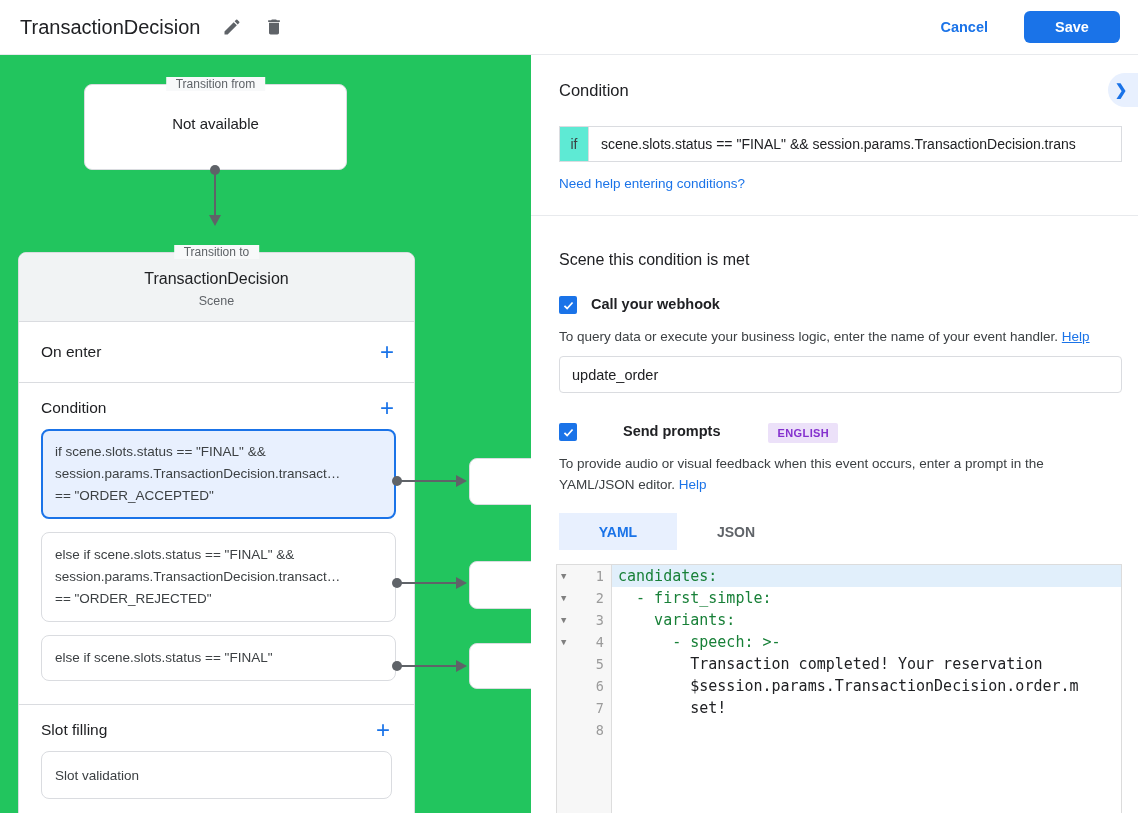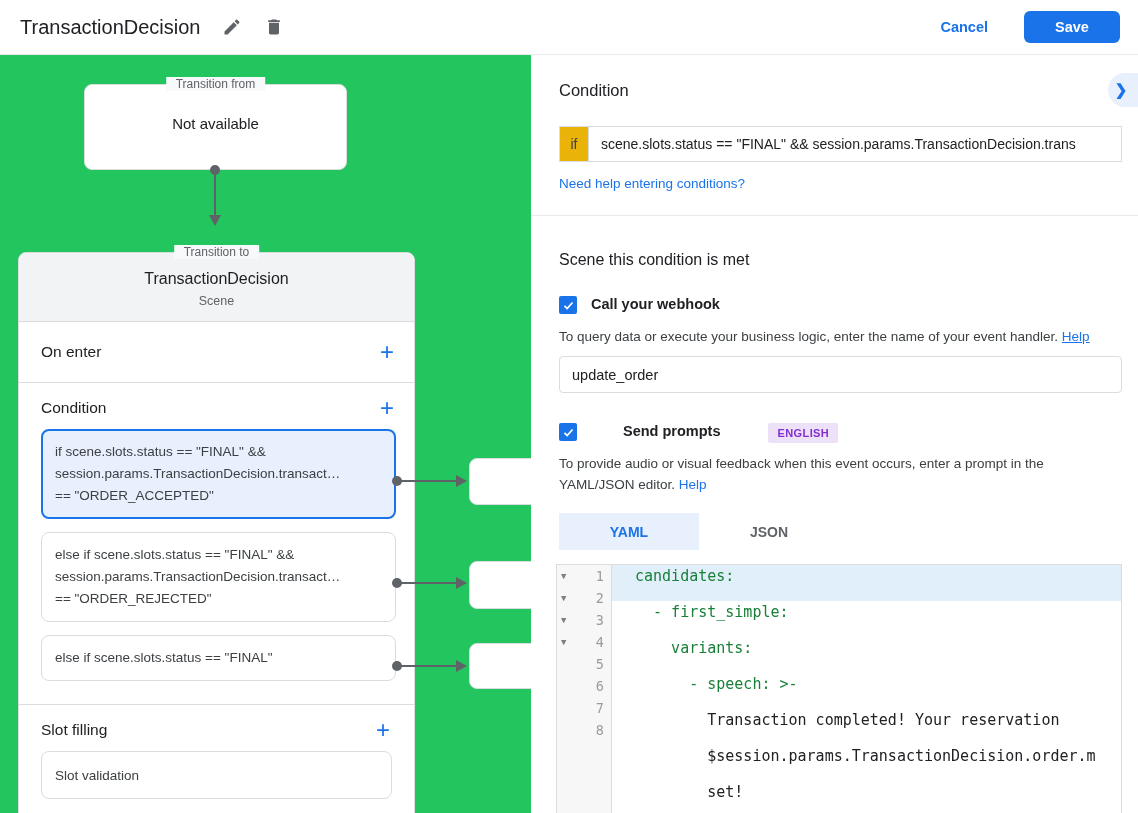--- a/index.html
+++ b/index.html
@@ -65,21 +65,21 @@
   .t2 { top:506px; height:48px; }
   .t3 { top:588px; height:46px; }
 
   
   .panel-title { font-size:16.5px; color:#202124; }
   .chev-btn { position:absolute; right:0; top:18px; width:30px; height:34px;
               background:#e8f0fe; border-radius:17px 0 0 17px; border:none;
               color:#1a73e8; font-size:15px; font-weight:700; cursor:pointer;
               display:flex; align-items:center; justify-content:center; padding-right:4px; }
   .if-row { display:flex; margin:26px 16px 0 0; height:36px; }
-  .if-prefix { width:29px; background:#eab308; border:1px solid #dadce0; border-right:none;
+  .if-prefix { width:29px; background:#5eead4; border:1px solid #dadce0; border-right:none;
                display:flex; align-items:center; justify-content:center;
                font-size:14px; color:#3c4043; }
   .if-input { flex:1; min-width:0; border:1px solid #dadce0; border-radius:0;
               padding:0 12px; font-size:14px; color:#202124;
               font-family:"Liberation Sans", sans-serif; outline:none; }
   .help-link { display:inline-block; margin-top:14px; font-size:13.5px; color:#1a73e8; cursor:pointer; }
   .divider { height:1px; background:#e8eaed; margin:23px 0 0 -28px; }
   .when-title { margin-top:35px; font-size:16px; color:#202124; }
   .check-row { margin-top:27px; display:flex; align-items:flex-start; }
   .checkbox { width:18px; height:18px; background:#1a73e8; border-radius:2px;
@@ -89,34 +89,34 @@
   .desc { margin-top:12px; font-size:13.5px; color:#3c4043; line-height:21px; max-width:563px; }
   .inline-link { color:#1a73e8; cursor:pointer; }
   .inline-link.u { text-decoration:underline; }
   .webhook-input { display:block; margin-top:9px; width:563px; height:37px;
                    border:1px solid #dadce0; border-radius:4px; padding:0 12px;
                    font-size:14.5px; color:#202124; font-family:"Liberation Sans", sans-serif;
                    outline:none; }
   .badge { margin-left:16px; background:#ece1f9; color:#8430ce; font-size:11px;
            font-weight:700; letter-spacing:.4px; padding:4px 9px; border-radius:2px; }
   .tabs { display:flex; margin-top:18px; }
-  .tab { width:140px; height:37px; display:flex; align-items:center; justify-content:center;
+  .tab { width:118px; height:37px; display:flex; align-items:center; justify-content:center;
          font-size:14px; font-weight:700; cursor:pointer; color:#5f6368; }
   .tab.active { color:#1a73e8; background:#e8f0fe; }
 
   
   .editor { display:flex; height:266px; margin:14px 16px 0 -3px;
             border:1px solid #dcdcdc; border-bottom:none; background:#fff;
             font-family:"DejaVu Sans Mono", monospace; font-size:15px; line-height:22px; }
   .gutter { width:55px; background:#f7f7f7; border-right:1px solid #ddd; flex:none; }
   .g-row { height:22px; display:flex; align-items:center; }
   .fold { width:16px; padding-left:4px; color:#808080; font-size:9px; flex:none; cursor:pointer; }
   .lnum { flex:1; text-align:right; padding-right:7px; color:#9b9b9b; font-size:13.5px; }
   .codecol { flex:1; overflow:hidden; }
-  .c-row { height:36px; white-space:pre; padding-left:23px; }
+  .c-row { height:22px; white-space:pre; padding-left:6px; }
   .c-row.key { color:#188038; }
   .c-row.txt { color:#202124; }
   .c-row.active { background:#e1effb; }
 </style>
 </head>
 <body>
 
 <div class="topbar">
   <span class="page-title">TransactionDecision</span>
   <span class="tb-icon">

